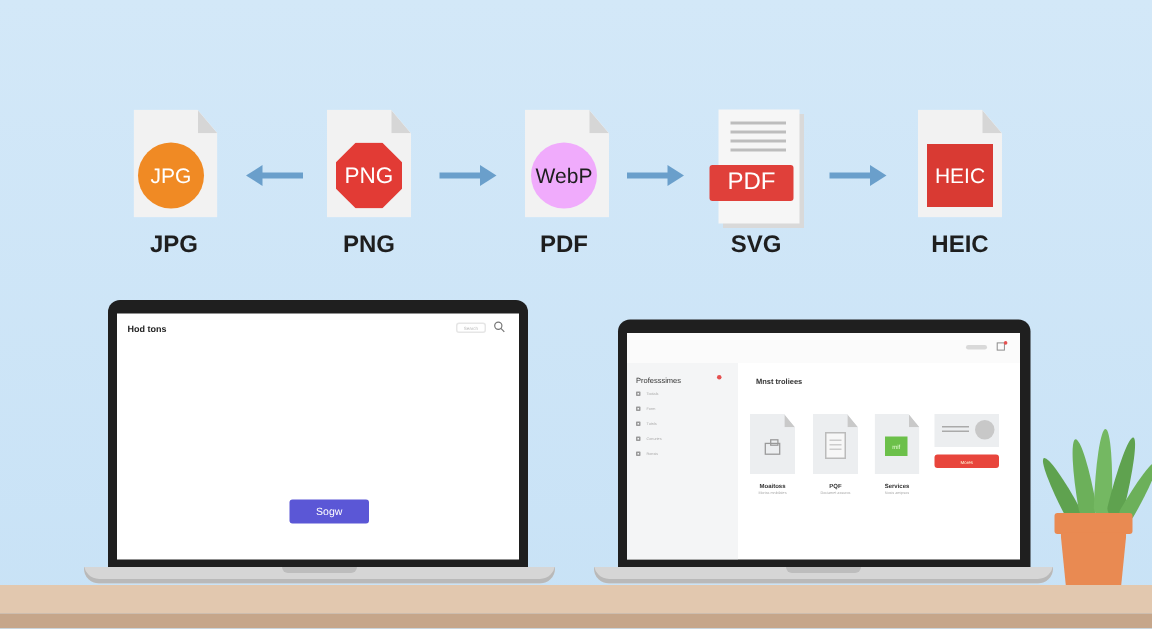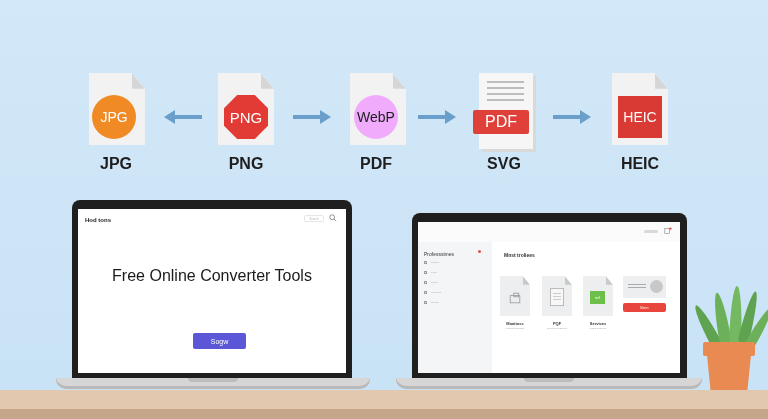--- a/index.html
+++ b/index.html
@@ -194,21 +194,20 @@
   <div class="laptop-screen" style="left:72px; top:200px; width:280px; height:179px;"></div>
   <div class="laptop-display" style="left:78px; top:209px; width:268px; height:164px;">
     <div class="l-brand">Hod tons</div>
     <div class="l-searchbox">
         <span>Search</span>
       </div>
     <svg class="l-search-icon" viewBox="0 0 10 10">
       <circle cx="4" cy="4" r="3" fill="none" stroke="#777" stroke-width="1"></circle>
       <line x1="6.2" y1="6.2" x2="9" y2="9" stroke="#777" stroke-width="1"></line>
     </svg>
-    <div class="l-hero">Free Online Converter Tools</div>
     <div class="l-cta">
         <span>Sogw</span>
       </div>
   </div>
   <div class="laptop-base" style="left:56px; top:378px; width:314px;"></div>
   <div class="laptop-notch" style="left:188px; top:378px; width:50px;"></div>
 </div>
 
 <div>
   <div class="laptop-screen" style="left:412px; top:213px; width:275px; height:166px;"></div>

